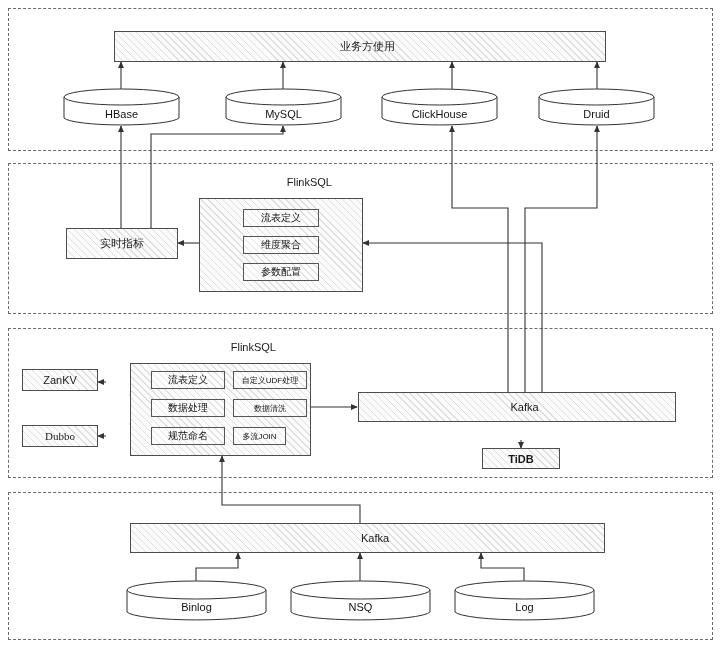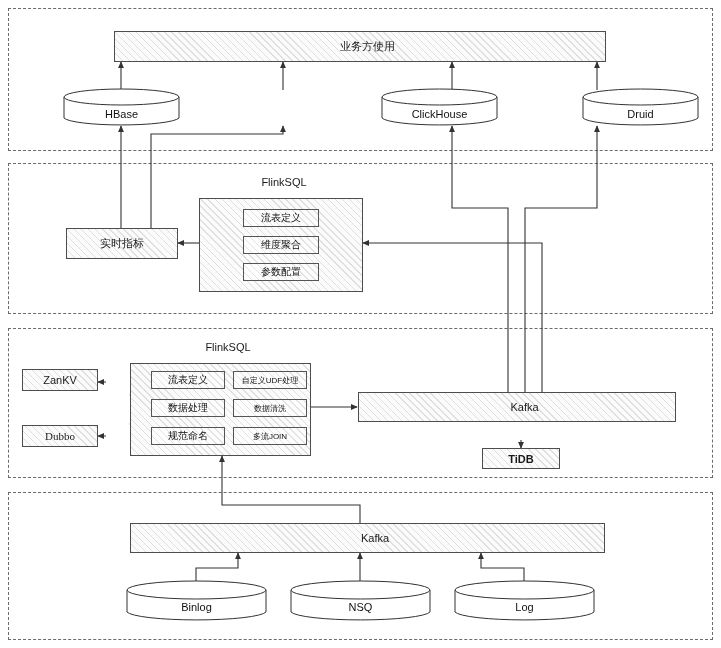--- a/index.html
+++ b/index.html
@@ -52,21 +52,21 @@
     );
   }
   .bar {
     font-size: 11px;
     padding-left: 15px;
   }
   .grp-label {
     position: absolute;
     font-size: 11px;
     color: #1a1a1a;
-    text-align: center;
+    text-align: right;
     white-space: nowrap;
   }
   .chip {
     position: absolute;
     box-sizing: border-box;
     border: 1px solid #555;
     background-color: #fdfdfd;
     background-image: repeating-linear-gradient(
       45deg,
       rgba(0,0,0,0.10) 0px,
@@ -158,30 +158,37 @@
   </div>
 
   <div class="cyl" style="left:63px; top:88px; width:117px; height:39px;padding-left:36px;">
     <svg class="cyl-svg" width="117" height="39" viewBox="0 0 117 39">
       <path d="M1,9 A58,8 0 0,1 116,9 L116,30 A58,8 0 0,1 1,30 Z" fill="#ffffff" stroke="#333" stroke-width="1"></path>
       <ellipse cx="58.5" cy="9" rx="57.5" ry="8" fill="#ffffff" stroke="#333" stroke-width="1"></ellipse>
     </svg>
     <div class="cyl-label" style="top:20px;">HBase</div>
   </div>
 
+  <div class="cyl" style="left:225px; top:88px; width:117px; height:39px;">
+    <svg class="cyl-svg" width="117" height="39" viewBox="0 0 117 39">
+      <path d="M1,9 A58,8 0 0,1 116,9 L116,30 A58,8 0 0,1 1,30 Z" fill="#ffffff" stroke="#333" stroke-width="1"></path>
+      <ellipse cx="58.5" cy="9" rx="57.5" ry="8" fill="#ffffff" stroke="#333" stroke-width="1"></ellipse>
+    </svg>
+    <div class="cyl-label" style="top:20px;">MySQL</div>
+  </div>
 
   <div class="cyl" style="left:381px; top:88px; width:117px; height:39px;">
     <svg class="cyl-svg" width="117" height="39" viewBox="0 0 117 39">
       <path d="M1,9 A58,8 0 0,1 116,9 L116,30 A58,8 0 0,1 1,30 Z" fill="#ffffff" stroke="#333" stroke-width="1"></path>
       <ellipse cx="58.5" cy="9" rx="57.5" ry="8" fill="#ffffff" stroke="#333" stroke-width="1"></ellipse>
     </svg>
     <div class="cyl-label" style="top:20px;">ClickHouse</div>
   </div>
 
-  <div class="cyl" style="left:538px; top:88px; width:117px; height:39px;margin-left:44px;">
+  <div class="cyl" style="left:538px; top:88px; width:117px; height:39px;">
     <svg class="cyl-svg" width="117" height="39" viewBox="0 0 117 39">
       <path d="M1,9 A58,8 0 0,1 116,9 L116,30 A58,8 0 0,1 1,30 Z" fill="#ffffff" stroke="#333" stroke-width="1"></path>
       <ellipse cx="58.5" cy="9" rx="57.5" ry="8" fill="#ffffff" stroke="#333" stroke-width="1"></ellipse>
     </svg>
     <div class="cyl-label" style="top:20px;">Druid</div>
   </div>
 
   <div class="grp-label" style="left:236px; top:176px; width:96px;">
     <span>FlinkSQL</span>
   </div>
@@ -216,21 +223,21 @@
   </div>
   <div class="chip" style="left:151px; top:399px; width:74px; height:18px;">
     <span>数据处理</span>
   </div>
   <div class="chip small" style="left:233px; top:399px; width:74px; height:18px;">
     <span>数据清洗</span>
   </div>
   <div class="chip" style="left:151px; top:427px; width:74px; height:18px;">
     <span>规范命名</span>
   </div>
-  <div class="chip small" style="left:233px; top:427px; width:74px; height:18px;">
+  <div class="chip small" style="left:233px; top:427px; width:53px; height:18px;">
     <span>多流JOIN</span>
   </div>
 
   <div class="box" style="left:22px; top:369px; width:76px; height:22px; font-size:11px;">
     <span>ZanKV</span>
   </div>
   <div class="box" style="left:22px; top:425px; width:76px; height:22px; font-size:11px;font-family:Liberation Serif, serif;">
     <span>Dubbo</span>
   </div>
 

